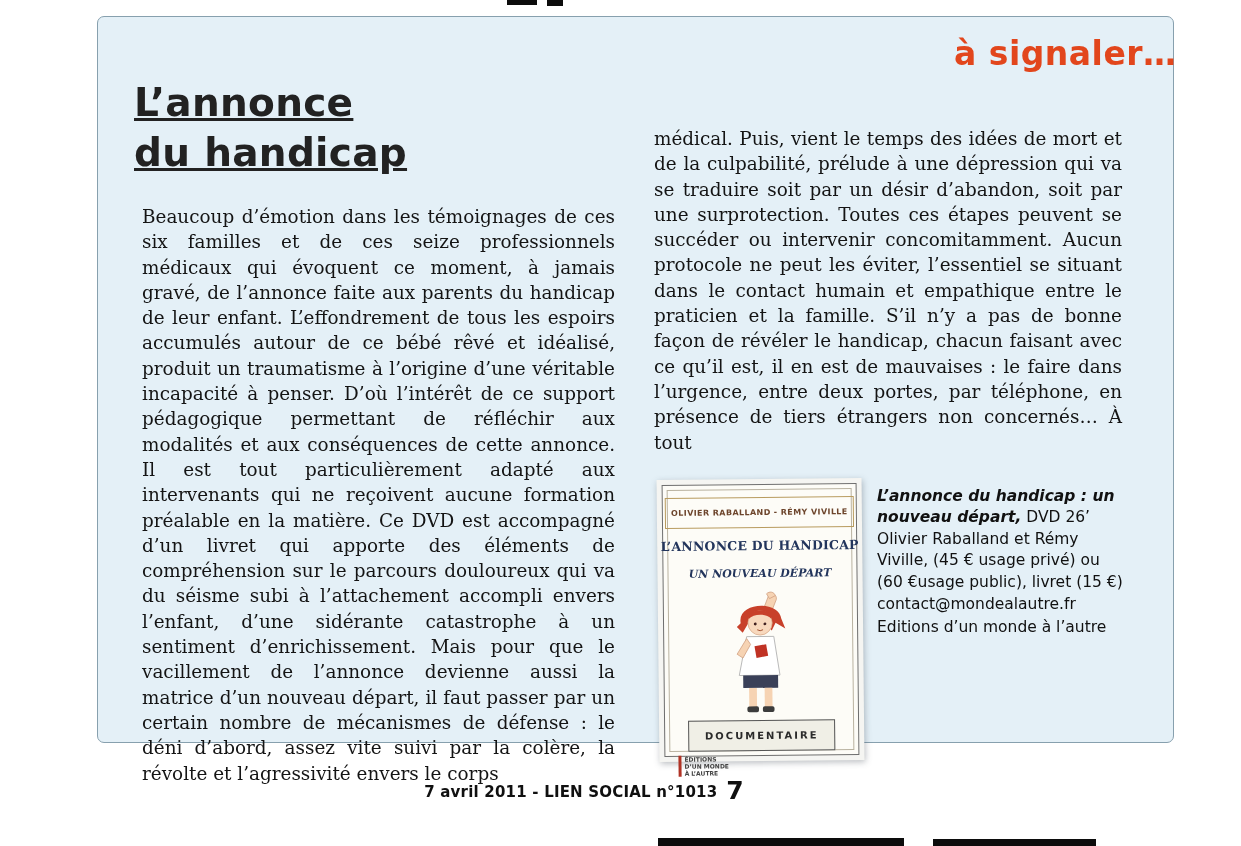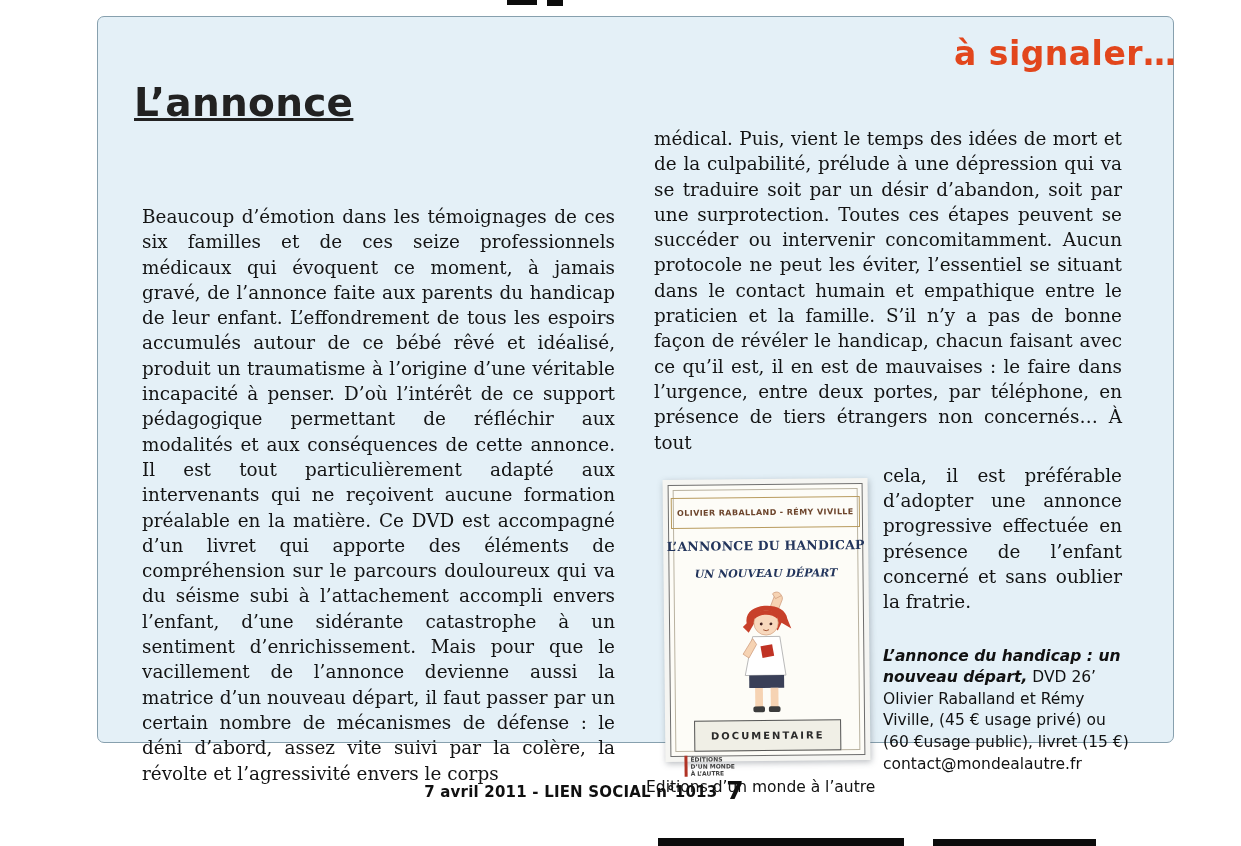--- a/index.html
+++ b/index.html
@@ -26,21 +26,21 @@
   .col {
     position:absolute; font-size:18.4px; line-height:25.3px;
     text-align:justify; color:#141414;
     hyphens:auto; -webkit-hyphens:auto;
   }
   .col p { margin:8px; }
   .col-left  { left:134px; top:196px; width:489px; }
   .col-right { left:646px; top:118px; width:484px; }
 
   
-  .dvd-float { float:left; width:205px; margin:16px 14px 4px 18px; }
+  .dvd-float { float:left; width:205px; margin:16px 14px 4px 12px; }
   .dvd-photo {
     background:#f5f5f2; padding:5px;
     box-shadow:1px 2px 6px rgba(60,70,80,0.35);
     transform:rotate(-0.6deg);
   }
   .dvd-cover {
     background:#fdfcf7; border:1px solid #6e6e6e; padding:4px;
     height:272px; display:flex; flex-direction:column; align-items:center;
   }
   .dvd-inner {
@@ -99,20 +99,21 @@
 </style>
 </head>
 <body>
 
 <div class="content-box"></div>
 
 <div class="signaler">à signaler…</div>
 
 <div class="article-title">
   <div>L’annonce</div>
+  <div>du handicap</div>
 </div>
 
 <div class="col col-left">
   <p>Beaucoup d’émotion dans les témoignages de ces six familles et de ces seize professionnels médicaux qui évoquent ce moment, à jamais gravé, de l’annonce faite aux parents du handicap de leur enfant. L’effondrement de tous les espoirs accumulés autour de ce bébé rêvé et idéalisé, produit un traumatisme à l’origine d’une véritable incapacité à penser. D’où l’intérêt de ce support pédagogique permettant de réfléchir aux modalités et aux conséquences de cette annonce. Il est tout particulièrement adapté aux intervenants qui ne reçoivent aucune formation préalable en la matière. Ce DVD est accompagné d’un livret qui apporte des éléments de compréhension sur le parcours douloureux qui va du séisme subi à l’attachement accompli envers l’enfant, d’une sidérante catastrophe à un sentiment d’enrichissement. Mais pour que le vacillement de l’annonce devienne aussi la matrice d’un nouveau départ, il faut passer par un certain nombre de mécanismes de défense : le déni d’abord, assez vite suivi par la colère, la révolte et l’agressivité envers le corps</p>
 </div>
 
 <div class="col col-right">
   <p>médical. Puis, vient le temps des idées de mort et de la culpabilité, prélude à une dépression qui va se traduire soit par un désir d’abandon, soit par une surprotection. Toutes ces étapes peuvent se succéder ou intervenir concomitamment. Aucun protocole ne peut les éviter, l’essentiel se situant dans le contact humain et empathique entre le praticien et la famille. S’il n’y a pas de bonne façon de révéler le handicap, chacun faisant avec ce qu’il est, il en est de mauvaises : le faire dans l’urgence, entre deux portes, par téléphone, en présence de tiers étrangers non concernés… À tout</p>
 
   <div class="dvd-float">
@@ -155,21 +156,20 @@
           </div>
           <div class="dvd-genre">DOCUMENTAIRE</div>
           <div class="dvd-pub">ÉDITIONS
 D’UN MONDE
 À L’AUTRE</div>
         </div>
       </div>
     </div>
   </div>
 
-  <p>cela, il est préférable d’adopter une annonce progressive effectuée en présence de l’enfant concerné et sans oublier la fratrie.</p>
 
   <div class="caption">
     <span class="cap-title">L’annonce du handicap : un nouveau départ,</span><span> DVD 26’ Olivier Raballand et Rémy Viville, (45 € usage privé) ou (60 €usage public), livret (15 €)</span>
     <div class="cap-line">contact@mondealautre.fr</div>
     <div class="cap-line">Editions d’un monde à l’autre</div>
   </div>
 </div>
 
 <div class="footer">
   <span class="footer-date">7 avril 2011 - </span><span class="footer-mag">LIEN SOCIAL n°1013</span><span class="footer-page">7</span>

